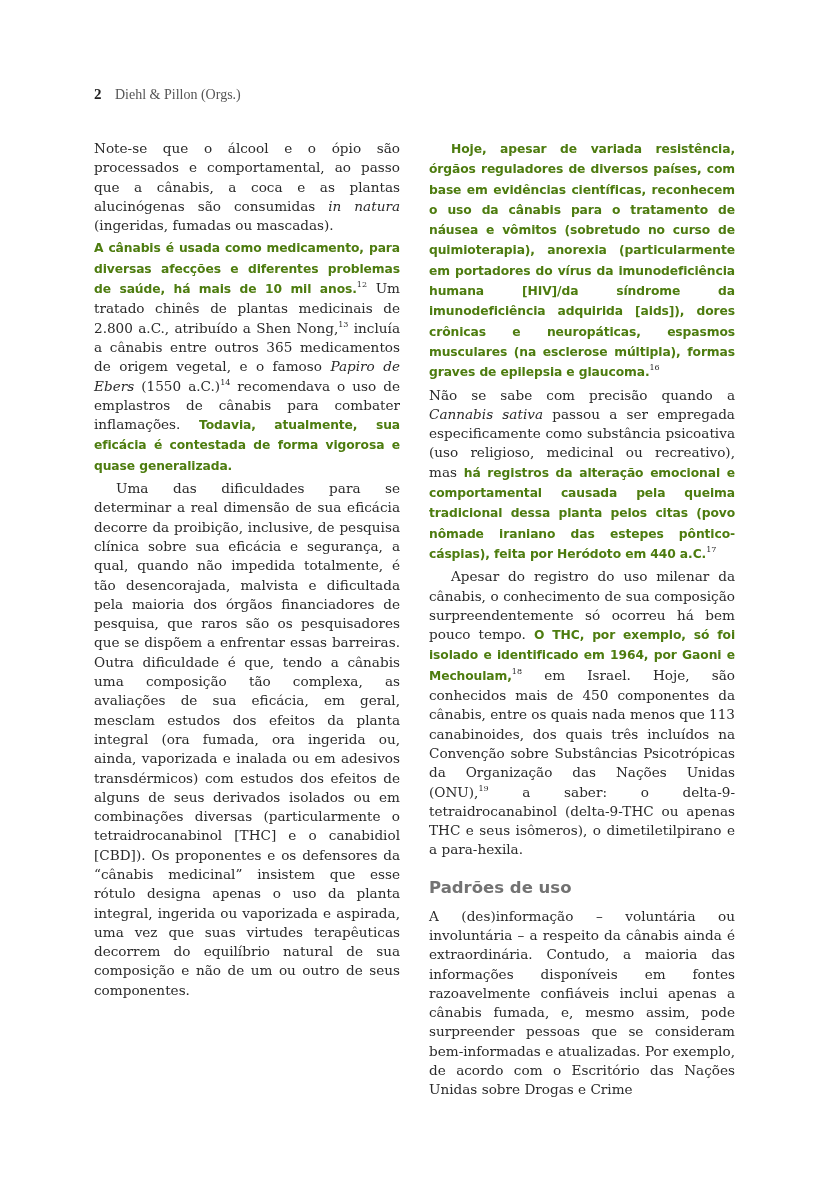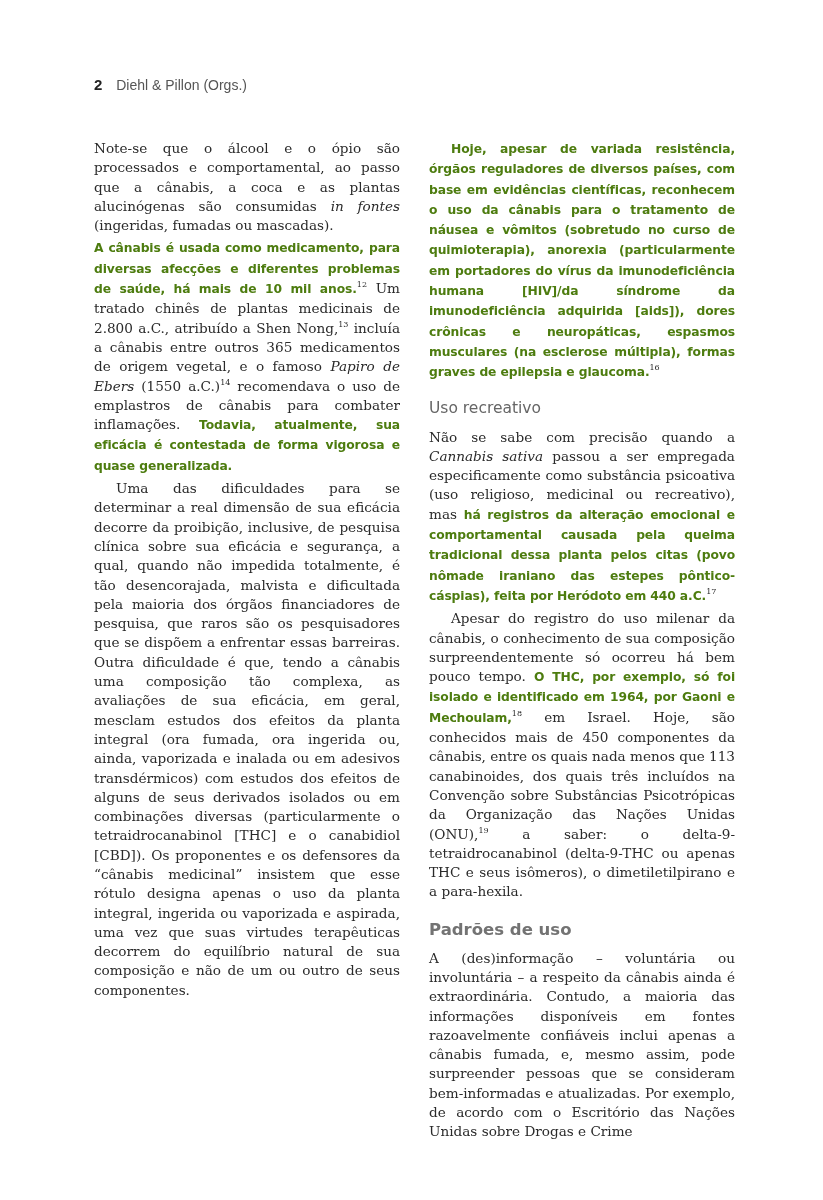--- a/index.html
+++ b/index.html
@@ -1,17 +1,17 @@
 <!DOCTYPE html>
 <html><head>
 <meta charset="utf-8">
 <style>
   html, body { margin: 0; padding: 0; background: #ffffff; }
   body { width: 823px; height: 1200px; position: relative; overflow: hidden; color: #2a2a2a; }
-  .running-head { position: absolute; left: 94px; top: 76px; font-family: Liberation Sans, sans-serif; font-size: 14px; color: #555; }
+  .running-head { position: absolute; left: 94px; top: 86px; font-family: Liberation Serif, serif; font-size: 14px; color: #555; }
   .running-head .pnum { font-weight: bold; color: #222; margin-right: 10px; font-size: 15px; }
   .col { position: absolute; top: 139px; width: 306px; }
   .col.left { left: 94px; }
   .col.right { left: 429px; }
   p { margin: 0; font-family: "DejaVu Serif", serif; font-size: 13.6px; line-height: 19.3px; text-align: justify; hyphens: manual; color: #2a2a2a; }
   p.indent { text-indent: 22px; }
   p + p { margin-top: 3px; }
   .sans { font-family: "DejaVu Sans", sans-serif; font-weight: bold; font-size: 12.3px; letter-spacing: -0.1px; color: #4d7c0f; }
   .it { font-style: italic; }
   sup { font-size: 8px; line-height: 0; vertical-align: 6px; }
@@ -20,34 +20,33 @@
 </style>
 </head>
 <body>
 
 <div class="running-head">
   <span class="pnum">2</span>
   <span>Diehl &amp; Pillon (Orgs.)</span>
 </div>
 
 <div class="col left">
-  <p><span>Note-se que o álcool e o ópio são processados e comportamental, ao passo que a cânabis, a coca e as plantas alucinógenas são consumidas </span><span class="it">in fontes</span><span> (ingeridas, fumadas ou mascadas).</span></p>
+  <p><span>Note-se que o álcool e o ópio são processados e comportamental, ao passo que a cânabis, a coca e as plantas alucinógenas são consumidas </span><span class="it">in natura</span><span> (ingeridas, fumadas ou mascadas).</span></p>
 
 
   <p><span class="sans">A cânabis é usada como medicamento, para diversas afecções e diferentes problemas de saúde, há mais de 10 mil anos.</span><sup>12</sup><span> Um tratado chinês de plantas medicinais de 2.800 a.C., atribuído a Shen Nong,</span><sup>13</sup><span> incluía a cânabis entre outros 365 medicamentos de origem vegetal, e o famoso </span><span class="it">Papiro de Ebers</span><span> (1550 a.C.)</span><sup>14</sup><span> recomendava o uso de emplastros de cânabis para combater inflamações. </span><span class="sans">Todavia, atualmente, sua eficácia é contestada de forma vigorosa e quase generalizada.</span></p>
 
   <p class="indent">Uma das dificuldades para se determinar a real dimensão de sua eficácia decorre da proibição, inclusive, de pesquisa clínica sobre sua eficácia e segurança, a qual, quando não impedida totalmente, é tão desencorajada, malvista e dificultada pela maioria dos órgãos financiadores de pesquisa, que raros são os pesquisadores que se dispõem a enfrentar essas barreiras. Outra dificuldade é que, tendo a cânabis uma composição tão complexa, as avaliações de sua eficácia, em geral, mesclam estudos dos efeitos da planta integral (ora fumada, ora ingerida ou, ainda, vaporizada e inalada ou em adesivos transdérmicos) com estudos dos efeitos de alguns de seus derivados isolados ou em combinações diversas (particularmente o tetraidrocanabinol [THC] e o canabidiol [CBD]). Os proponentes e os defensores da “cânabis medicinal” insistem que esse rótulo designa apenas o uso da planta integral, ingerida ou vaporizada e aspirada, uma vez que suas virtudes terapêuticas decorrem do equilíbrio natural de sua composição e não de um ou outro de seus componentes.</p>
 
 </div>
 
 <div class="col right">
 
   <p class="indent"><span class="sans">Hoje, apesar de variada resistência, órgãos reguladores de diversos países, com base em evidências científicas, reconhecem o uso da cânabis para o tratamento de náusea e vômitos (sobretudo no curso de quimioterapia), anorexia (particularmente em portadores do vírus da imunodeficiência humana [HIV]/da síndrome da imunodeficiência adquirida [aids]), dores crônicas e neuropáticas, espasmos musculares (na esclerose múltipla), formas graves de epilepsia e glaucoma.</span><sup>16</sup></p>
 
-  <h3 class="sub">Uso recreativo</h3>
 
   <p><span>Não se sabe com precisão quando a </span><span class="it">Cannabis sativa</span><span> passou a ser empregada especificamente como substância psicoativa (uso religioso, medicinal ou recreativo), mas </span><span class="sans">há registros da alteração emocional e comportamental causada pela queima tradicional dessa planta pelos citas (povo nômade iraniano das estepes pôntico-cáspias), feita por Heródoto em 440 a.C.</span><sup>17</sup></p>
 
   <p class="indent"><span>Apesar do registro do uso milenar da cânabis, o conhecimento de sua composição surpreendentemente só ocorreu há bem pouco tempo. </span><span class="sans">O THC, por exemplo, só foi isolado e identificado em 1964, por Gaoni e Mechoulam,</span><sup>18</sup><span> em Israel. Hoje, são conhecidos mais de 450 componentes da cânabis, entre os quais nada menos que 113 canabinoides, dos quais três incluídos na Convenção sobre Substâncias Psicotrópicas da Organização das Nações Unidas (ONU),</span><sup>19</sup><span> a saber: o delta-9-tetraidrocanabinol (delta-9-THC ou apenas THC e seus isômeros), o dimetiletilpirano e a para-hexila.</span></p>
 
   <h2 class="sec">Padrões de uso</h2>
 
   <p>A (des)informação – voluntária ou involuntária – a respeito da cânabis ainda é extraordinária. Contudo, a maioria das informações disponíveis em fontes razoavelmente confiáveis inclui apenas a cânabis fumada, e, mesmo assim, pode surpreender pessoas que se consideram bem-informadas e atualizadas. Por exemplo, de acordo com o Escritório das Nações Unidas sobre Drogas e Crime</p>
 </div>
 

